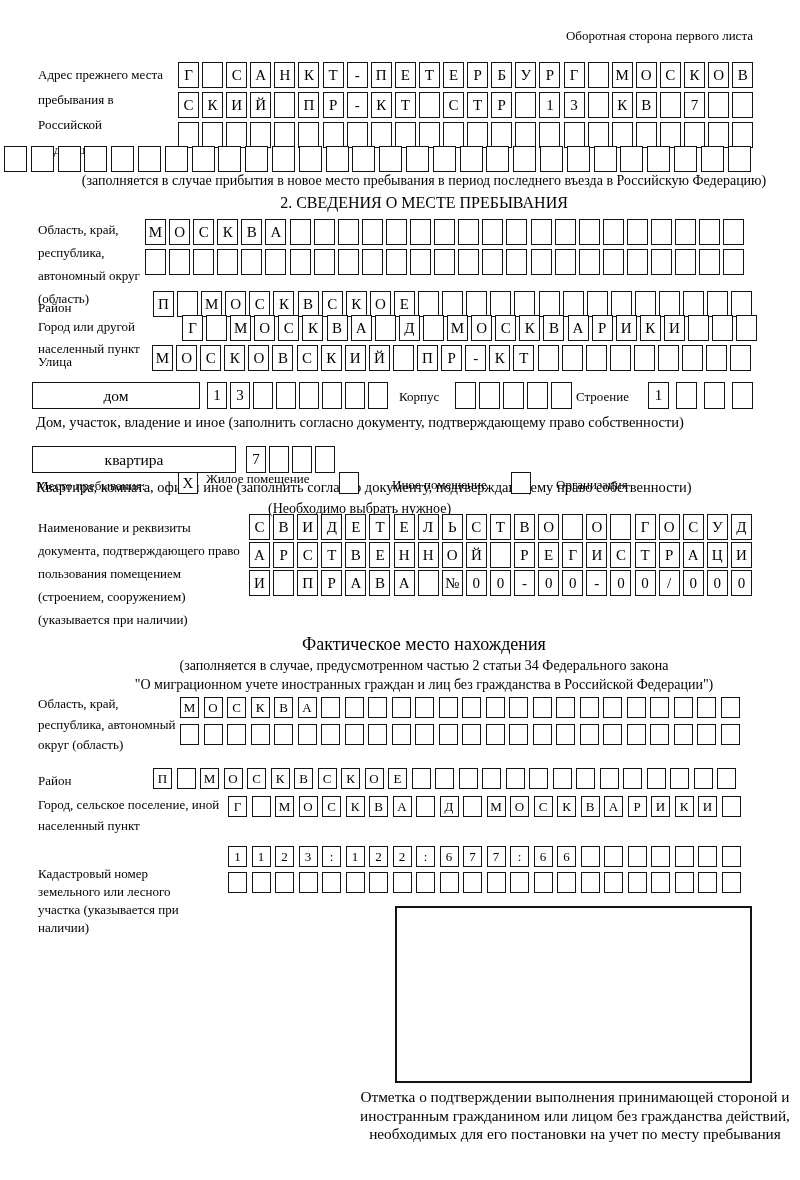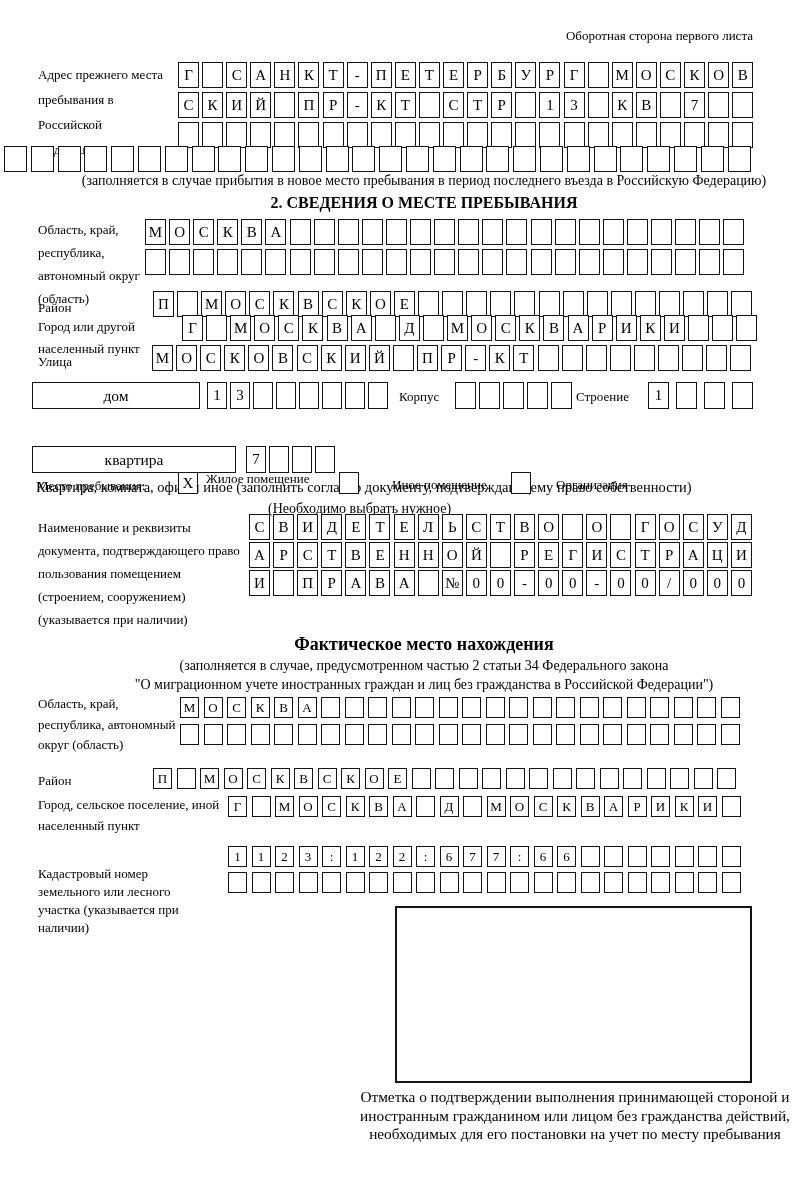--- a/index.html
+++ b/index.html
@@ -2,21 +2,21 @@
 <html><head>
 <meta charset="utf-8">
 <style>
   html,body{margin:0;padding:0;background:#fff;}
   .page{position:relative;width:800px;height:1180px;background:#fff;color:#000;
         font-family:"Liberation Serif","DejaVu Serif",serif;overflow:hidden;}
   .abs{position:absolute;}
   .lbl{font-size:13px;line-height:23px;}
   .note{font-size:14px;}
   .center{left:0;right:0;text-align:center;margin-left:48px;}
-  .bold{font-weight:bold;}
+  .bold{font-weight:normal;}
   .cellrow{display:flex;position:absolute;}
   .cell{box-sizing:border-box;border:1.6px solid #141414;background:#fff;flex:none;
         display:flex;align-items:center;justify-content:center;font-size:15px;}
   .s1 .cell{width:21px;height:26px;margin-right:3.1px;}
   .full .cell{width:23px;height:26px;margin-right:3.8px;}
   .s2 .cell{width:21px;height:26px;margin-right:3.1px;}
   .doc .cell{width:21px;height:26px;margin-right:3.1px;}
   .s3 .cell{width:19px;height:21px;margin-right:4.5px;font-size:13px;}
   .hc .cell{width:20px;height:27px;margin-right:3px;}
   .kc .cell{width:21px;height:27px;margin-right:3px;}
@@ -309,20 +309,21 @@
       <span class="cell"></span>
       <span class="cell"></span>
     </div>
   <div class="abs lbl" style="left:576px;top:385px;">Строение</div>
   <div class="cellrow sc" style="left:648px;top:382px;">
       <span class="cell">1</span>
       <span class="cell"></span>
       <span class="cell"></span>
       <span class="cell"></span>
     </div>
+  <div class="abs note" style="left:36px;top:414px;font-size:14.5px;">Дом, участок, владение и иное (заполнить согласно документу, подтверждающему право собственности)</div>
 
   <div class="abs box" style="left:32px;top:446px;width:204px;height:27px;">квартира</div>
   <div class="cellrow ac" style="left:246px;top:446px;">
       <span class="cell">7</span>
       <span class="cell"></span>
       <span class="cell"></span>
       <span class="cell"></span>
     </div>
   <div class="abs note" style="left:36px;top:479px;font-size:14.5px;">Квартира, комната, офис и иное (заполнить согласно документу, подтверждающему право собственности)</div>
 

